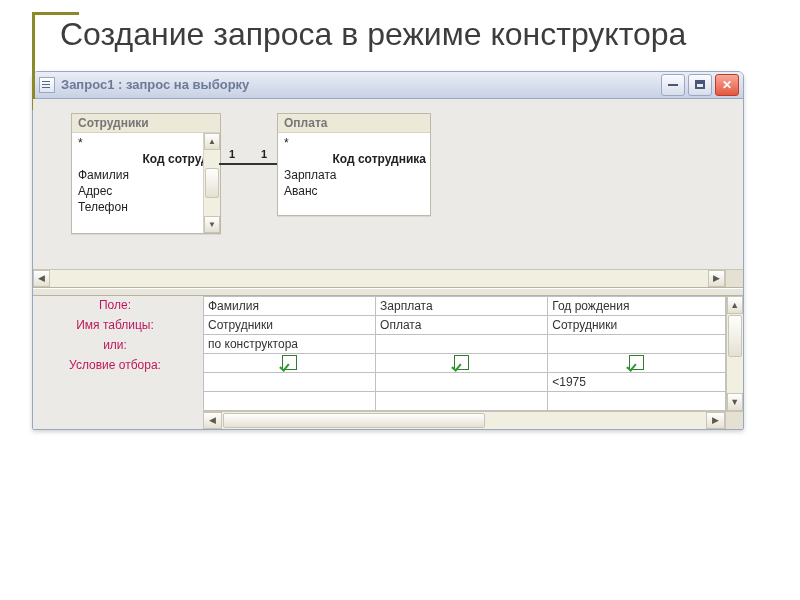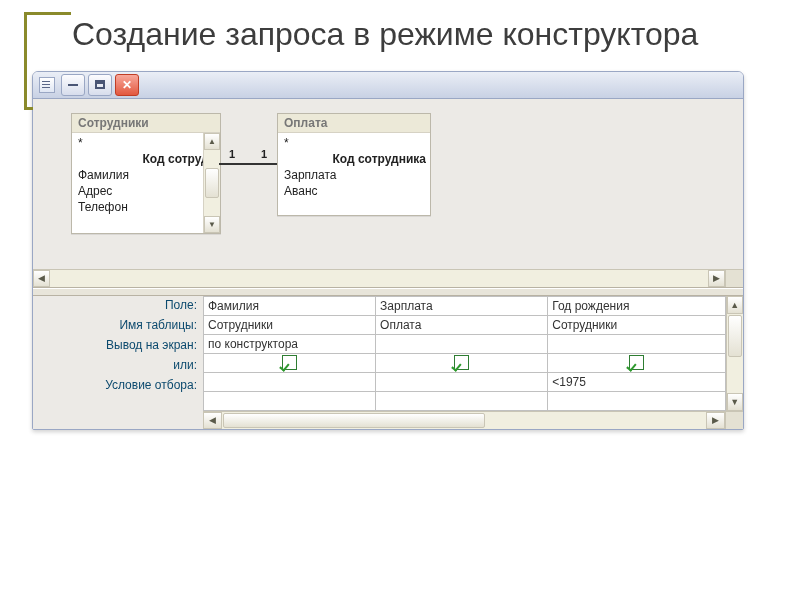--- a/index.html
+++ b/index.html
@@ -23,23 +23,24 @@
   }
   .slide {
     box-sizing: border-box;
     width: 800px; height: 600px;
     padding: 10px 24px 0 24px;
     position: relative;
   }
   
   .title-wrap {
     position: relative;
-    padding-left: 36px;
+    padding-left: 16px;
     margin-bottom: 18px;
     margin-top: 6px;
+    margin-left: 8px;
   }
   .title-bracket {
     position: absolute;
     left: 0; top: -4px;
     width: 44px; height: 92px;
     border: 3px solid var(--olive);
     border-right: none;
   }
   .slide-title {
     font-size: 32px;
@@ -195,23 +196,23 @@
   .splitter { height:6px; background: #e8e5da; border-top:1px solid #fff; border-bottom:1px solid #b8b2a3;}
 
   
   .grid-pane {
     display:flex;
     align-items:stretch;
     background: var(--panel-bg);
   }
   .row-labels {
     width: 170px;
-    text-align:right;
+    text-align:center;
     font-size:12px;
-    color:#0c4a6e;
+    color:#be185d;
     background: var(--panel-bg);
   }
   .row-labels div {
     height:19px; line-height:19px;
     padding-right:6px;
     border-bottom:1px solid transparent;
   }
   .grid-scroll-wrap {
     flex:1;
     display:flex; flex-direction:column;
@@ -297,20 +298,21 @@
     <div class="title-bracket"></div>
     <h1 class="slide-title">Создание запроса в режиме конструктора</h1>
   </div>
 
   <div class="window">
 
     <div class="titlebar">
       <span class="icon-box">
           <span class="query-icon"></span>
         </span>
+      <span class="title-text">Запрос1 : запрос на выборку</span>
       <div class="window-buttons">
         <div class="wbtn">
             <span class="min-glyph"></span>
           </div>
         <div class="wbtn">
             <span class="max-glyph"></span>
           </div>
         <div class="wbtn close">
             <span class="x-glyph">✕</span>
           </div>
@@ -360,21 +362,20 @@
         <div class="corner"></div>
       </div>
     </div>
 
     <div class="splitter"></div>
 
     <div class="grid-pane">
       <div class="row-labels">
         <div>Поле:</div>
         <div>Имя таблицы:</div>
-        <div>Вывод на экран:</div>
         <div>или:</div>
         <div>Условие отбора:</div>
       </div>
 
       <div class="grid-scroll-wrap">
         <div class="grid-area">
           <table class="qgrid">
             <colgroup>
                 <col style="width:33%">
                 <col style="width:33%">

